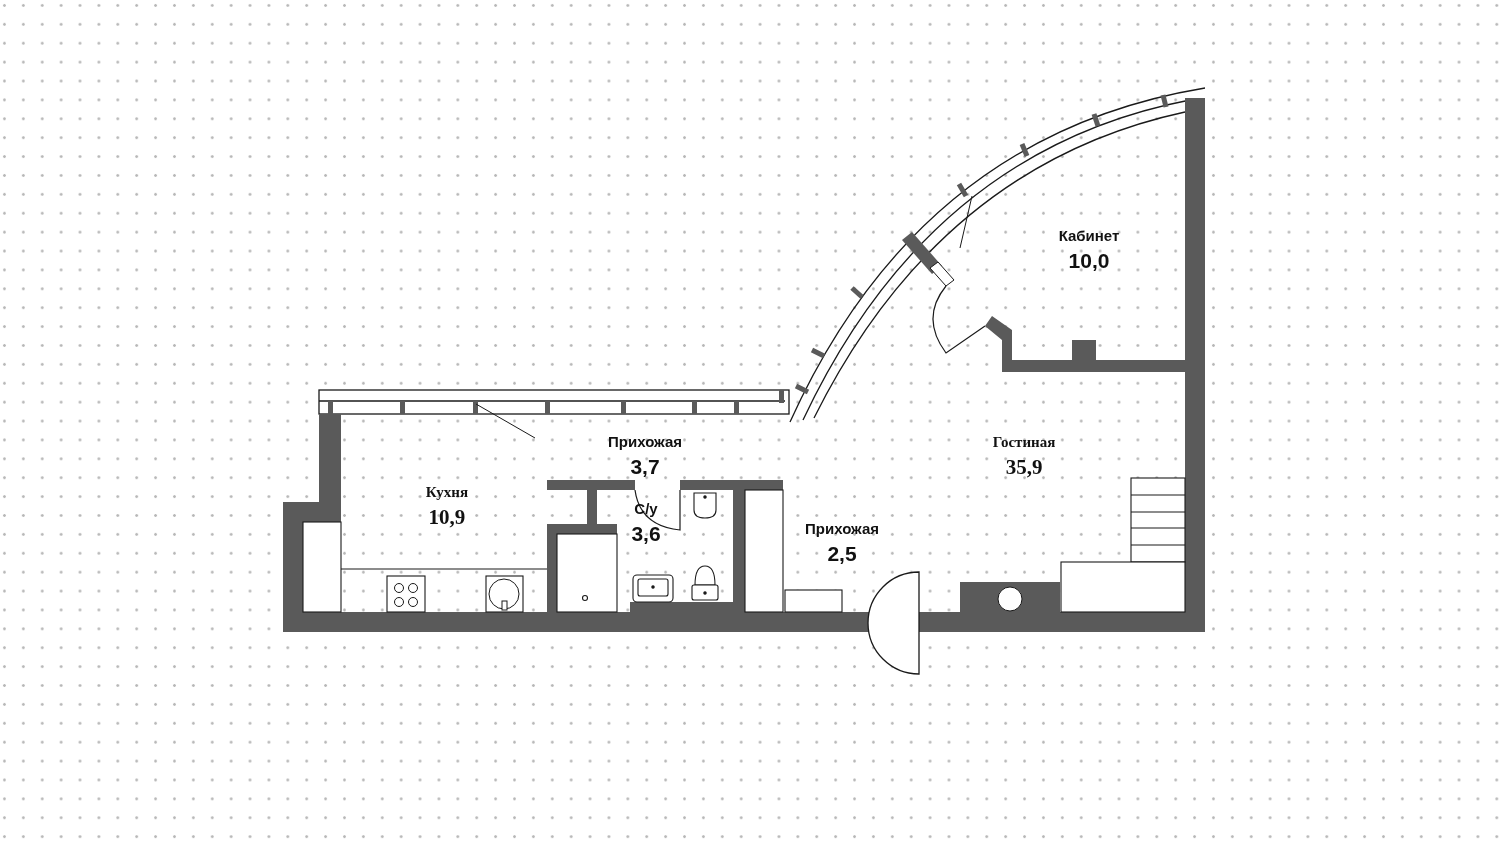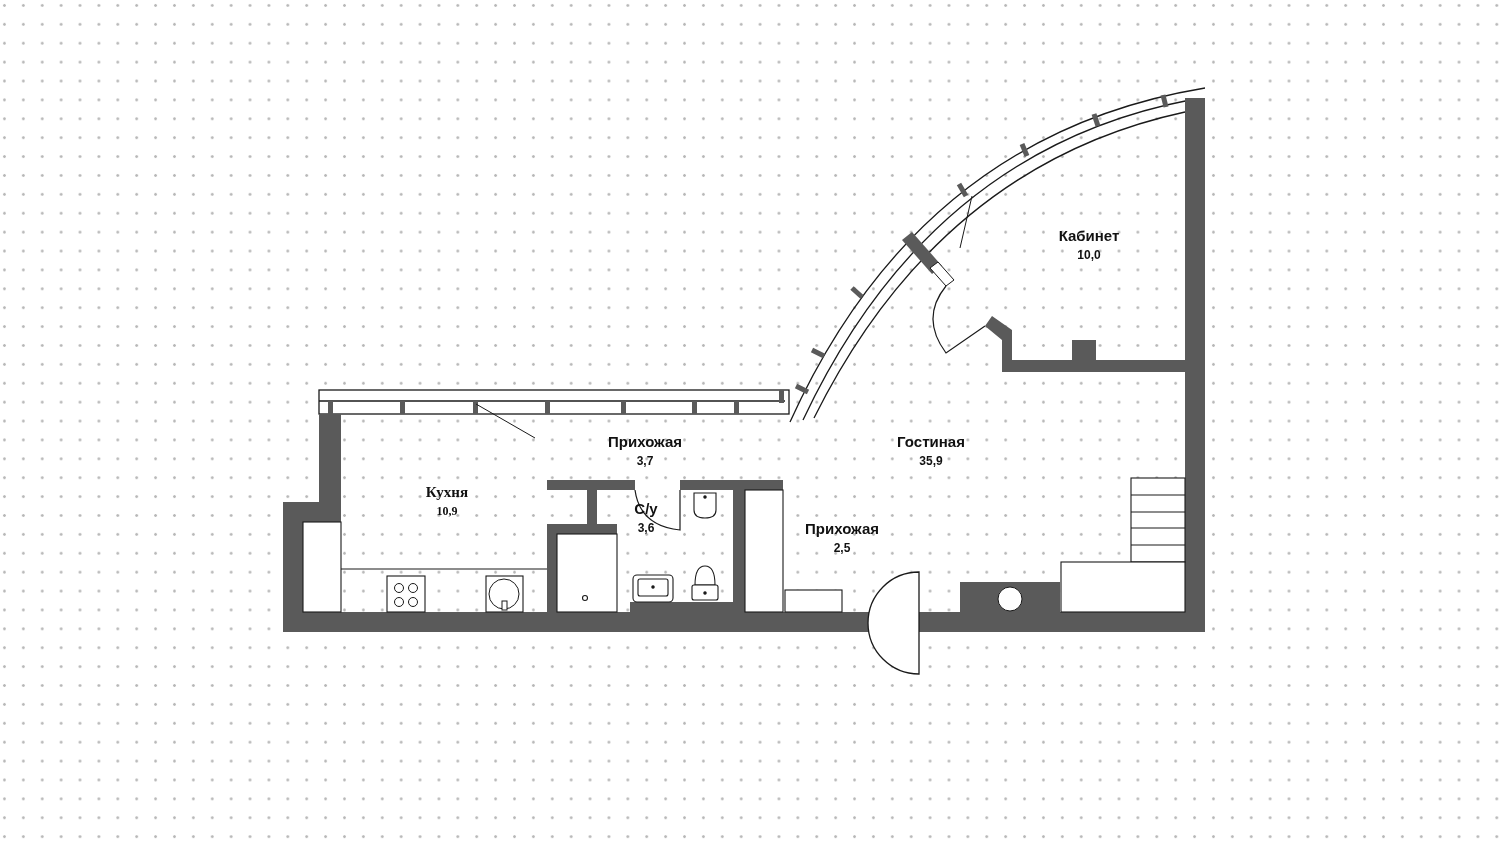--- a/index.html
+++ b/index.html
@@ -11,21 +11,21 @@
       background-position: -5px -4px;
       font-family: "Liberation Sans", sans-serif;
       position: relative;
     }
     #plan { position: absolute; left: 0; top: 0; width: 1500px; height: 842px; }
     .label {
       position: absolute; text-align: center; transform: translateX(-50%);
       color: #111111; font-weight: bold; line-height: 1.25;
     }
     .label .name { font-size: 15px; display: block; }
-    .label .area { font-size: 12px; display: block; margin-top: 2px; }
+    .label .area { font-size: 21px; display: block; margin-top: 2px; }
   </style>
 </head>
 <body>
 
 <svg id="plan" viewBox="0 0 1500 842" xmlns="http://www.w3.org/2000/svg">
 
   <g fill="none" stroke="#1a1a1a" stroke-width="1.3">
     <rect x="319" y="390" width="470" height="24" fill="#fff"></rect>
     <line x1="319" y1="401" x2="785" y2="401"></line>
   </g>
@@ -152,20 +152,20 @@
   <span class="area">3,7</span>
 </div>
 <div class="label" style="left:646px; top:500px;">
   <span class="name">С/у</span>
   <span class="area">3,6</span>
 </div>
 <div class="label" style="left:842px; top:520px;">
   <span class="name">Прихожая</span>
   <span class="area">2,5</span>
 </div>
-<div class="label" style="left:931px; top:433px;">
+<div class="label" style="left:1024px; top:433px;font-family:Liberation Serif, serif;">
   <span class="name">Гостиная</span>
   <span class="area">35,9</span>
 </div>
 <div class="label" style="left:1089px; top:227px;">
   <span class="name">Кабинет</span>
   <span class="area">10,0</span>
 </div>
 
 </body></html>

